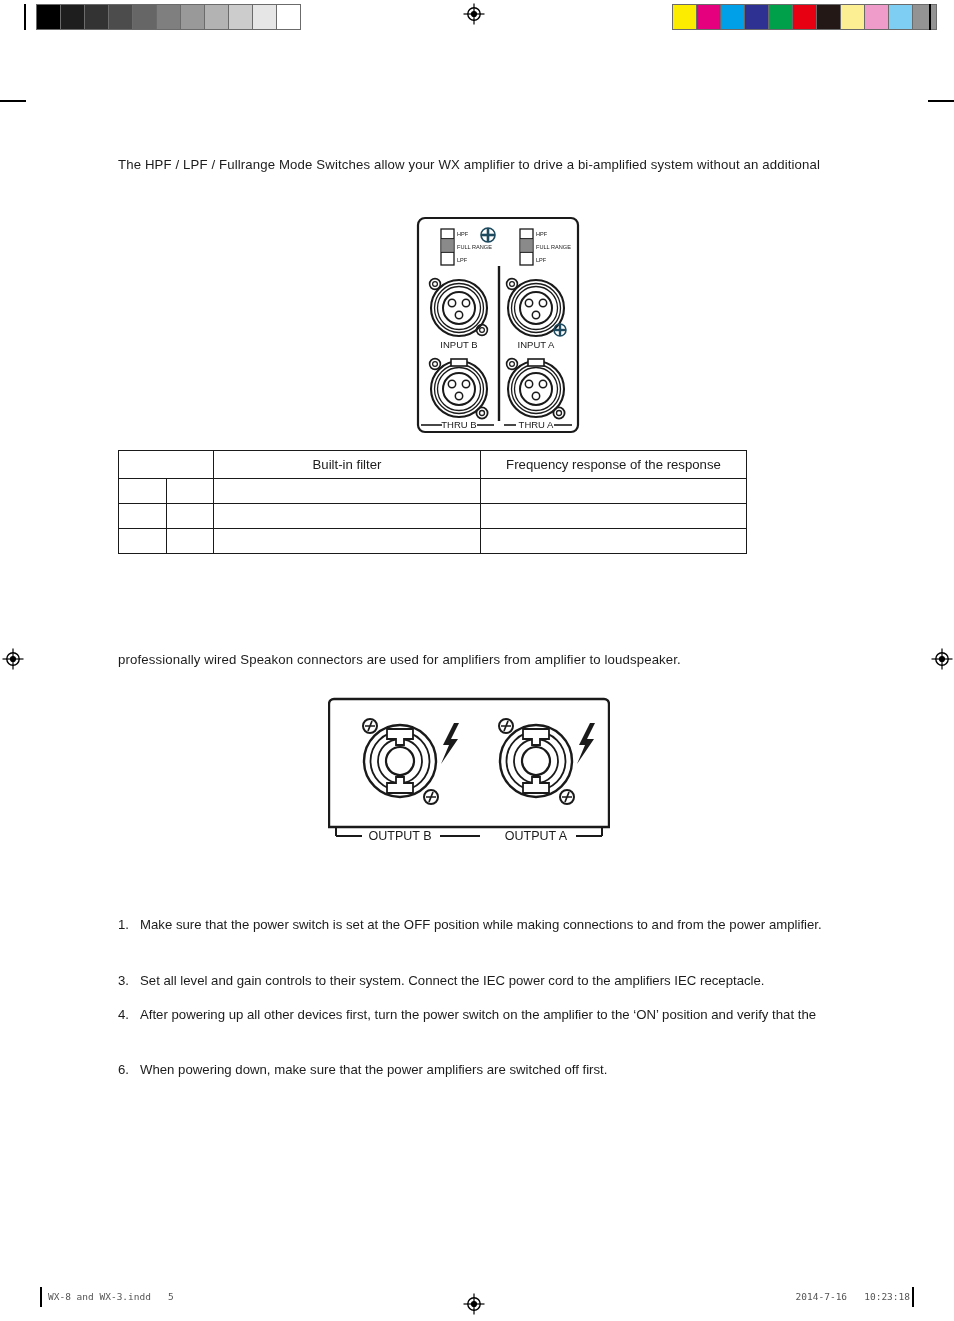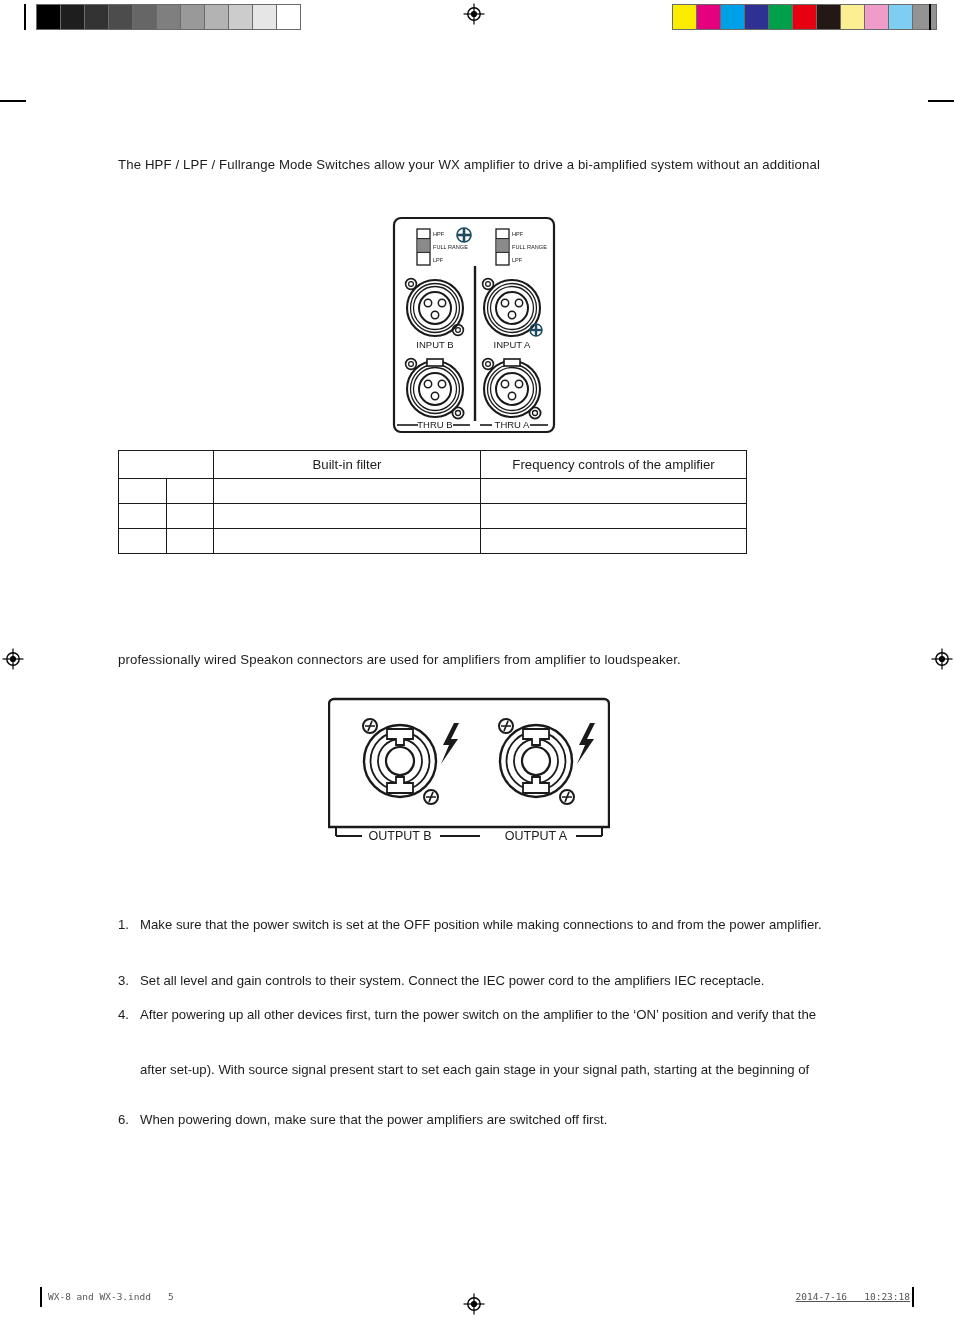--- a/index.html
+++ b/index.html
@@ -152,36 +152,35 @@
     position: absolute;
     left: 48px;
     top: 4px;
     white-space: pre;
   }
   .footer-right {
     position: absolute;
     right: 44px;
     top: 4px;
     white-space: pre;
-    text-decoration: underline;
   }
   .footer-bar {
     position: absolute;
     width: 2px;
     height: 20px;
     background: #000;
     top: 0;
   }
 
   
   .diagram {
     position: absolute;
   }
   .diagram svg { display: block; }
-  .input-panel  { left: 392px; top: 216px; }
+  .input-panel  { left: 416px; top: 216px; }
   .output-panel { left: 328px; top: 696px; }
 </style>
 </head>
 <body>
 
 <div class="print-strip">
 
   <div class="swatch-bar gray" id="gray-bar">
       <div class="swatch" style="background: rgb(0, 0, 0);"></div>
       <div class="swatch" style="background: rgb(30, 30, 30);"></div>
@@ -355,21 +354,21 @@
     <text x="120" y="212" text-anchor="middle" font-family="Liberation Sans, sans-serif" font-size="9.5" fill="#1a1a1a">THRU A</text>
     <line x1="138" y1="209" x2="156" y2="209" stroke="#1a1a1a" stroke-width="1.6"></line>
   </svg>
 </div>
 
 <table class="spec-table">
   <tbody>
     <tr class="header-row">
       <td class="col-a" colspan="2"></td>
       <td class="col-c">Built-in filter</td>
-      <td class="col-d">Frequency controls of the amplifier</td>
+      <td class="col-d">Frequency response of the response</td>
     </tr>
     <tr>
       <td class="col-a"></td>
       <td class="col-b"></td>
       <td class="col-c"></td>
       <td class="col-d"></td>
     </tr>
     <tr>
       <td class="col-a"></td>
       <td class="col-b"></td>
@@ -448,23 +447,20 @@
   <div class="step">
     <span class="num">3.</span>
     <span class="txt">Set all level and gain controls to their system. Connect the IEC power cord to the amplifiers IEC receptacle.</span>
   </div>
 
   <div class="step gap-xl">
     <span class="num">4.</span>
     <span class="txt">After powering up all other devices first, turn the power switch on the amplifier to the ‘ON’ position and verify that the</span>
   </div>
 
-  <div class="step cont gap-lg">
-    <span class="txt">after set-up). With source signal present start to set each gain stage in your signal path, starting at the beginning of</span>
-  </div>
 
 
   <div class="step">
     <span class="num">6.</span>
     <span class="txt">When powering down, make sure that the power amplifiers are switched off first.</span>
   </div>
 
 </div>
 
 <div class="footer">

